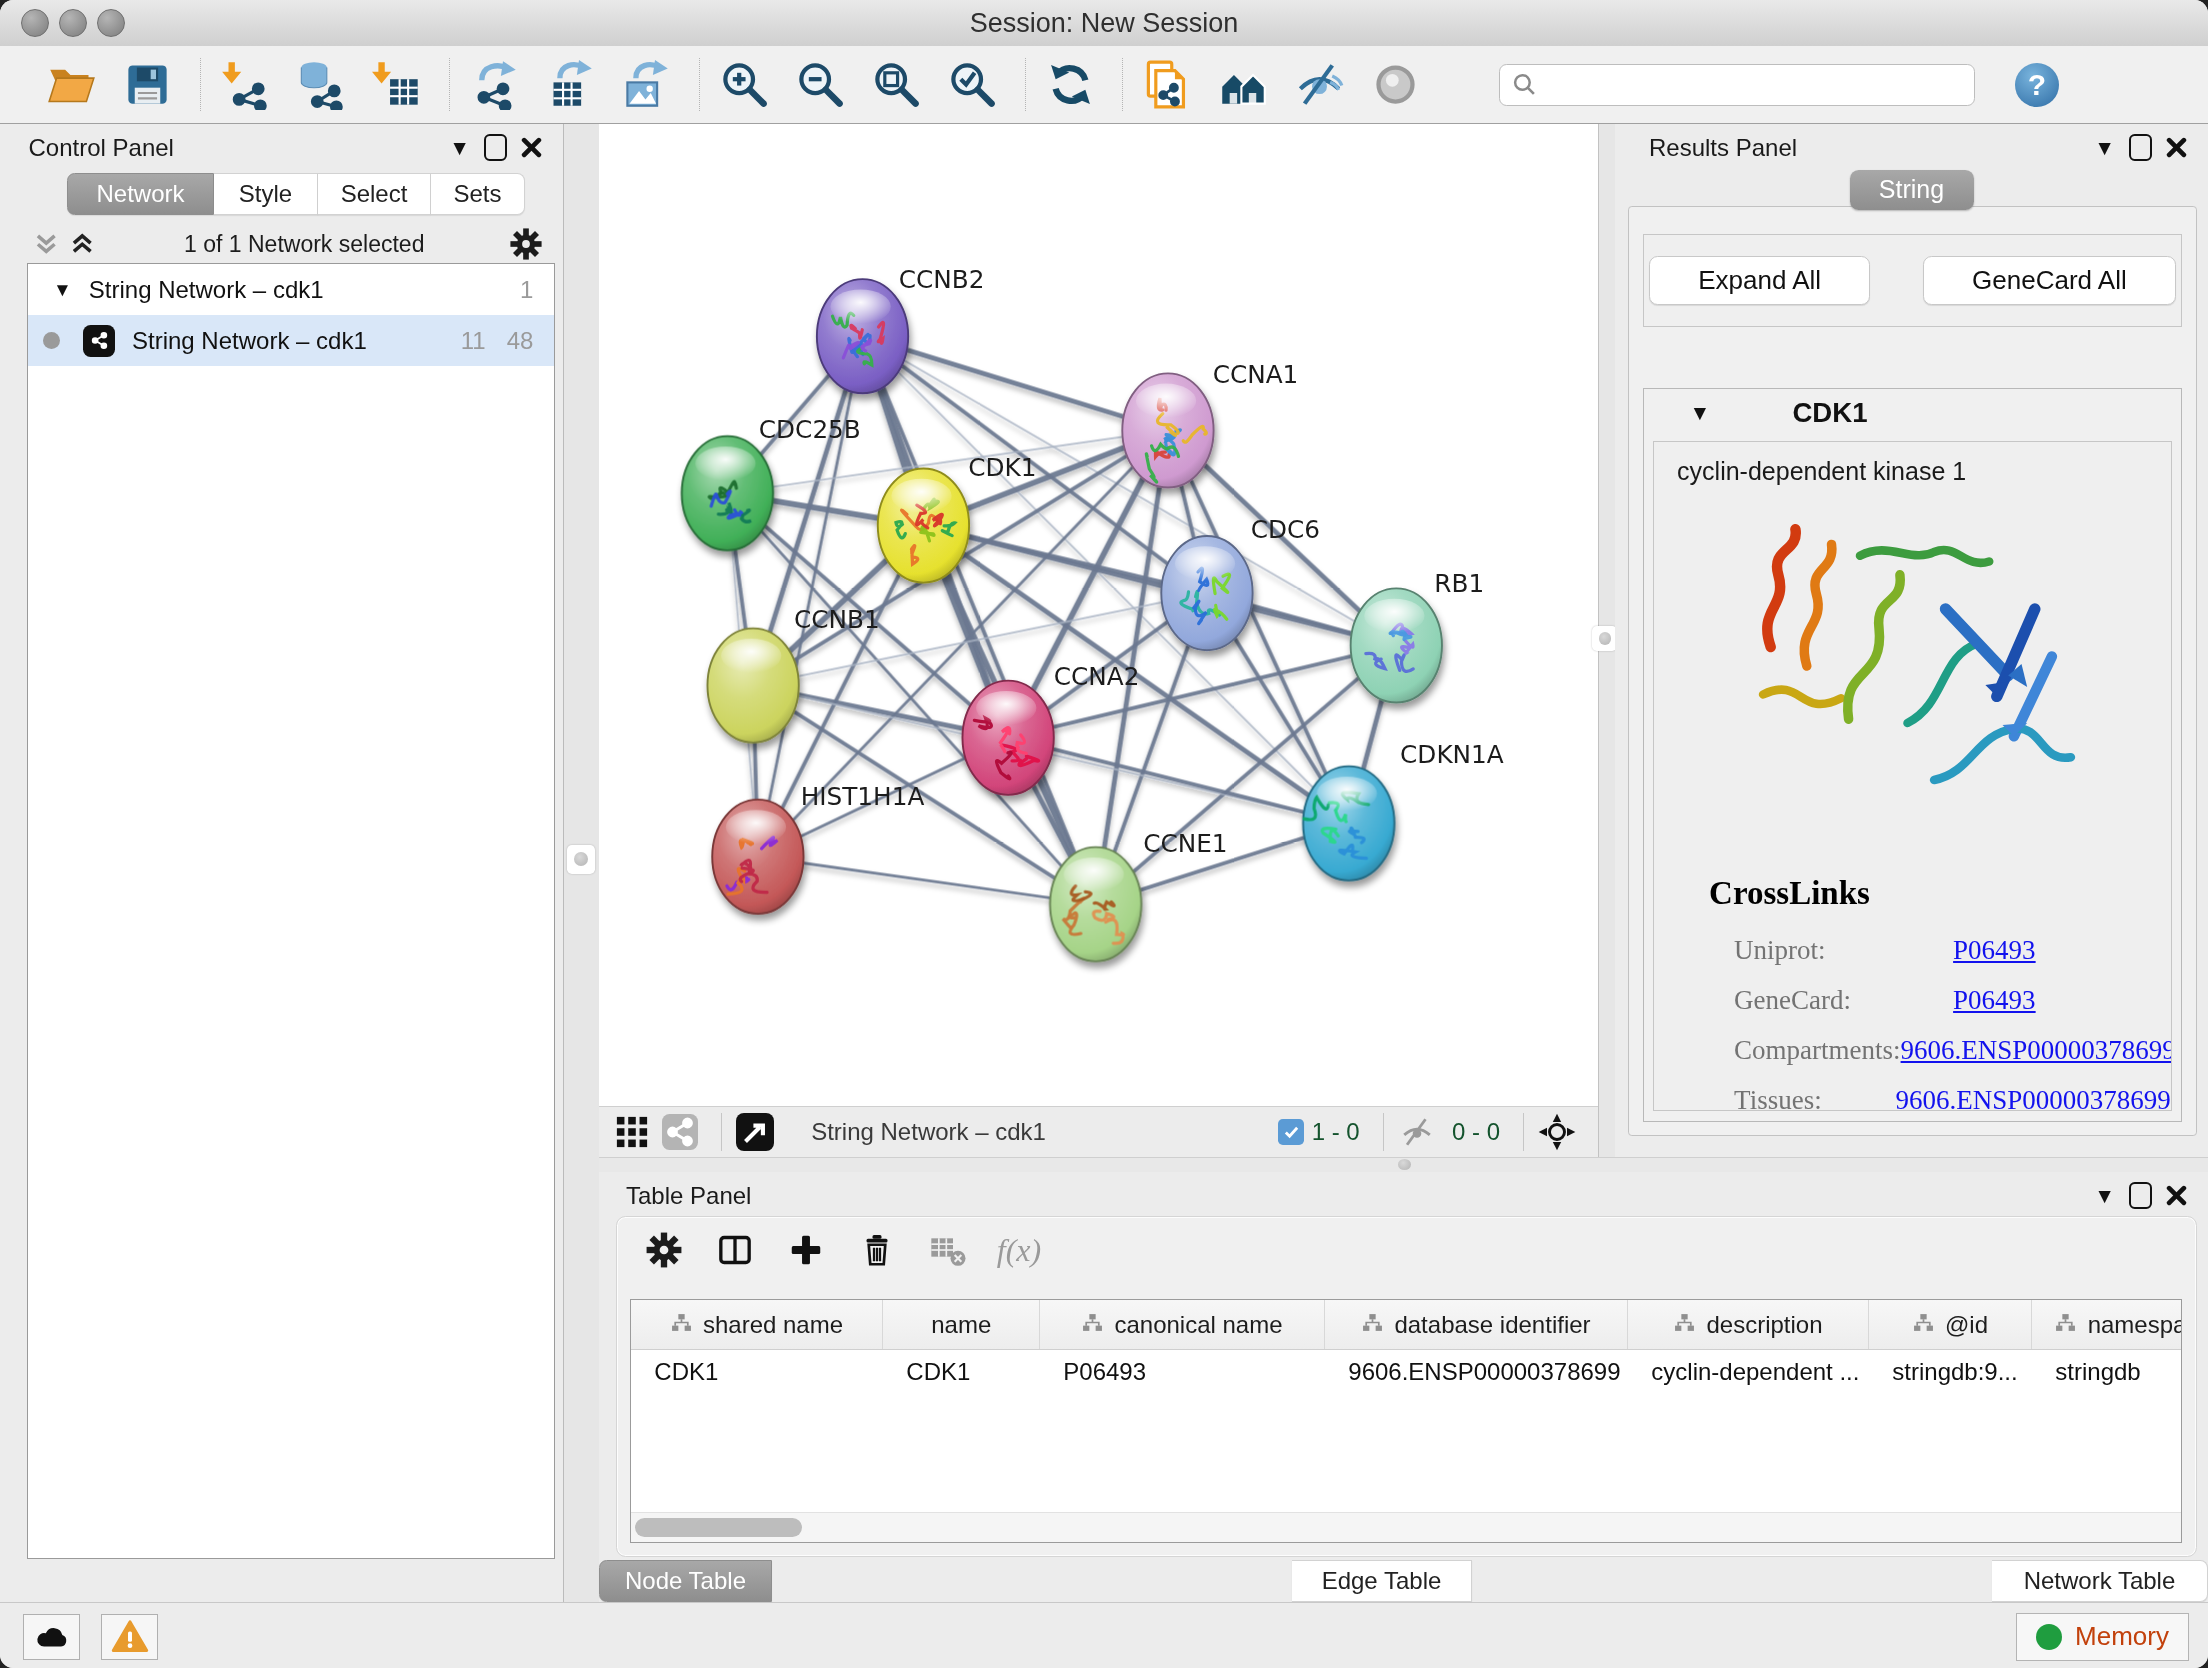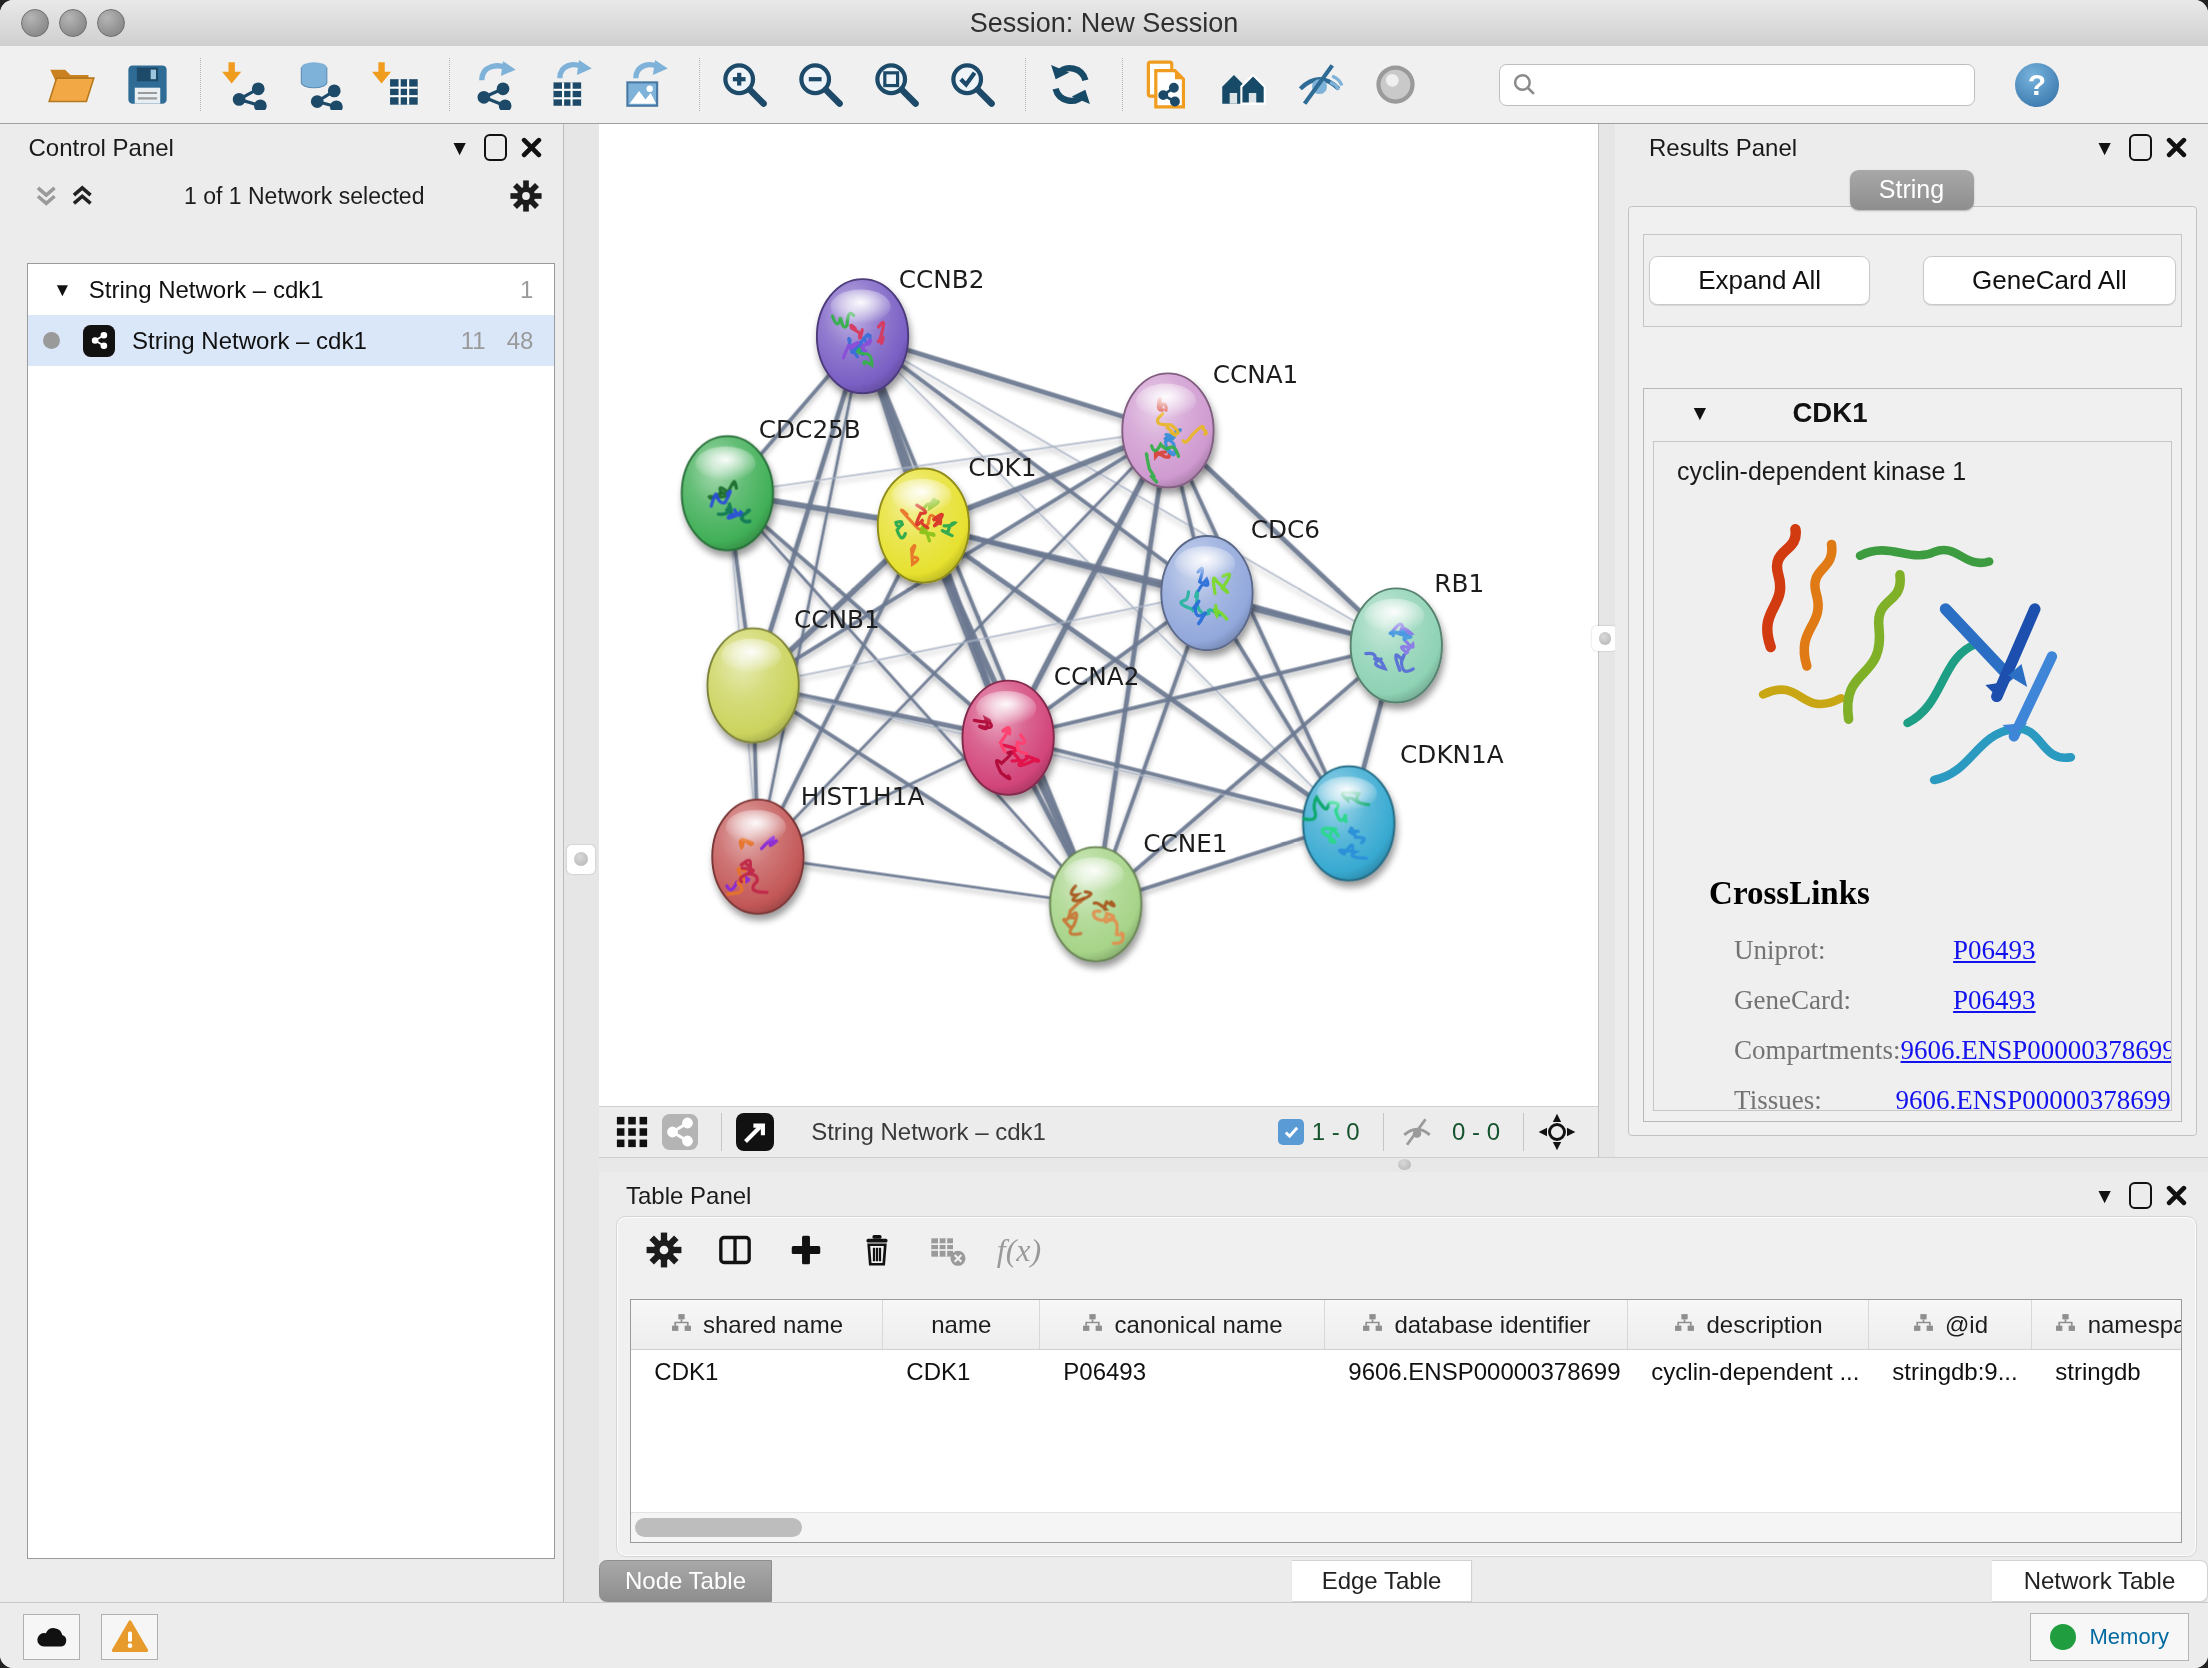--- a/index.html
+++ b/index.html
@@ -85,21 +85,21 @@
   .trow{display:flex;height:44px;align-items:center;}
   .td{font-size:24px;color:#111;padding-left:23px;box-sizing:border-box;flex:0 0 auto;overflow:hidden;white-space:nowrap;}
   .hscroll{position:absolute;left:0;right:0;bottom:0;height:28.5px;background:#f5f5f5;border-top:1px solid #e2e2e2;}
   .hthumb{position:absolute;left:3.8px;top:4.8px;width:167px;height:19px;border-radius:9.5px;background:#bdbdbd;}
   .tp-tabs{position:absolute;left:0;right:0;top:388px;display:flex;justify-content:space-between;}
   
   .statusbar{position:absolute;left:0;bottom:0;right:0;height:65px;background:#ececec;border-top:1px solid #c8c8c8;}
   .sb-btn{position:absolute;top:10.5px;width:55px;height:44px;background:#f6f6f6;border:1.9px solid #b0b0b0;display:flex;align-items:center;justify-content:center;}
   .mem-btn{position:absolute;right:19px;top:9.5px;height:46px;background:#f7f7f7;border:1.9px solid #b4b4b4;display:flex;align-items:center;padding:0 19px;gap:13.3px;}
   .mem-dot{width:26px;height:26px;border-radius:50%;}
-  .mem-label{font-size:22px;color:#0369a1;}
+  .mem-label{font-size:26px;color:#c2410c;}
   .node-label{font-size:26px;font-weight:500;fill:#1c1c1c;font-family:"DejaVu Sans",sans-serif;}
 </style>
 </head>
 <body>
 
 <div class="window">
 
   <div class="titlebar">
     <span class="tl" style="left:21px"></span>
     <span class="tl" style="left:59px"></span>
@@ -302,20 +302,26 @@
         <span class="win-ico">
             <span class="boxico"></span>
           </span>
         <span class="win-ico">
             <svg width="21" height="21" viewBox="0 0 20 20">
               <line x1="3" y1="3" x2="17" y2="17" stroke="#111" stroke-width="4.5" stroke-linecap="round"></line>
               <line x1="17" y1="3" x2="3" y2="17" stroke="#111" stroke-width="4.5" stroke-linecap="round"></line>
             </svg>
           </span>
       </div>
+      <div class="tabs-row" id="cp-tabs">
+          <div class="seg active" style="width: 145px;">Network</div>
+          <div class="seg" style="width: 103px;">Style</div>
+          <div class="seg" style="width: 112px;">Select</div>
+          <div class="seg" style="width: 93px;">Sets</div>
+        </div>
       <div class="cp-status">
         <span class="win-ico">
             <svg width="28.5" height="28.5" viewBox="0 0 24 24">
               <polyline points="5,5 12,11 19,5" fill="none" stroke="#9a9a9a" stroke-width="3"></polyline>
               <polyline points="5,12 12,18 19,12" fill="none" stroke="#9a9a9a" stroke-width="3"></polyline>
             </svg>
           </span>
         <span class="win-ico">
             <svg width="28.5" height="28.5" viewBox="0 0 24 24">
               <polyline points="5,11 12,5 19,11" fill="none" stroke="#222" stroke-width="3"></polyline>

